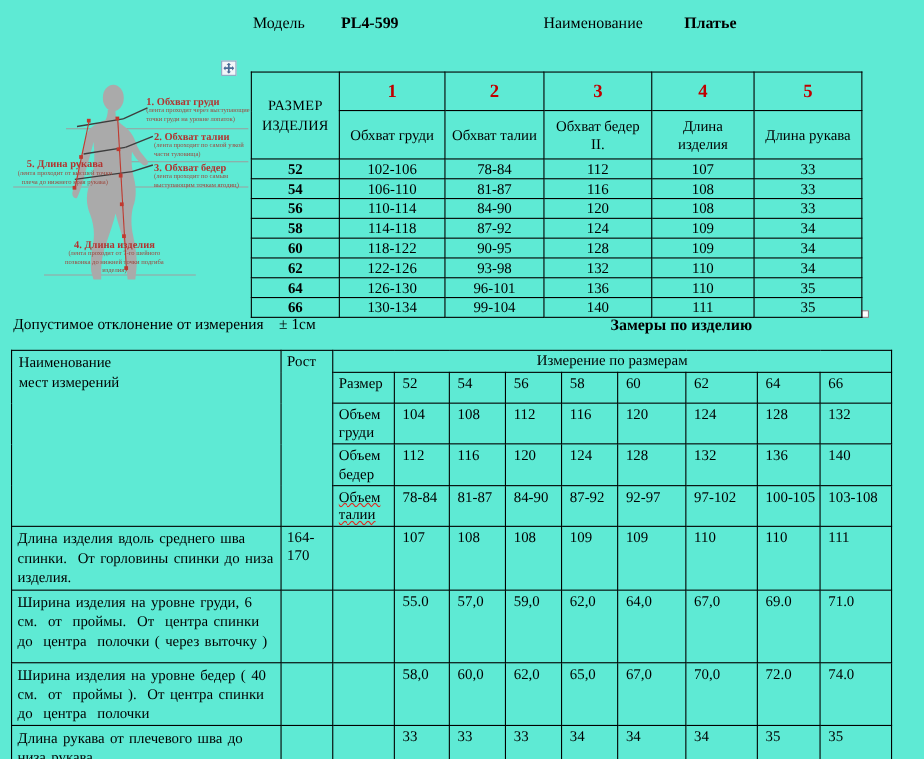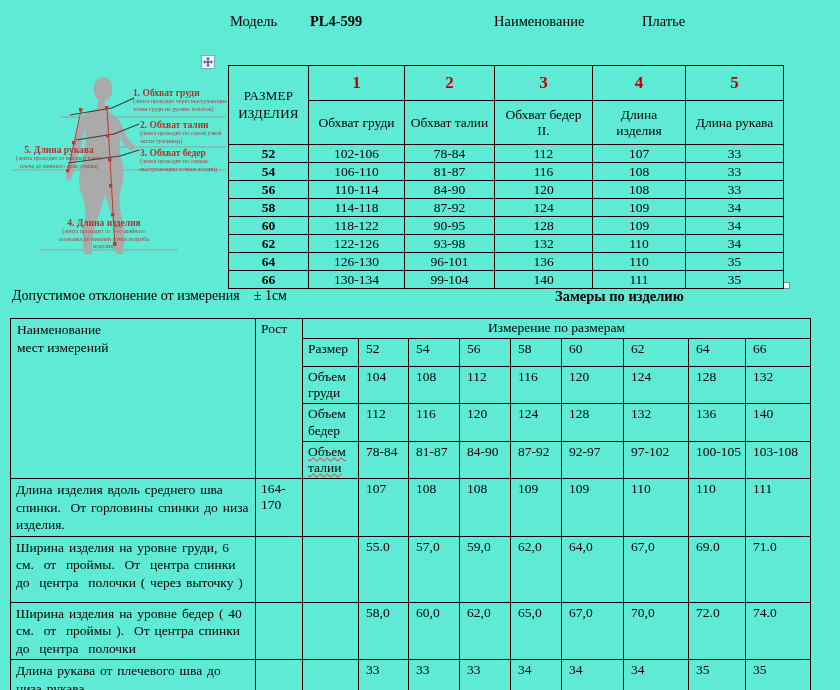--- a/index.html
+++ b/index.html
@@ -4,21 +4,21 @@
 <style>
   html,body{margin:0;padding:0;background:#fff;}
   #page{position:relative;width:840px;height:690px;background:#5eead4;
         font-family:"Liberation Serif","DejaVu Serif",serif;color:#000;overflow:hidden;}
 
   
   .hspan{position:absolute;top:13px;font-size:14.5px;white-space:nowrap;}
   #model-label{left:230px;}
   #model-value{left:310px;font-weight:bold;}
   #name-label{left:494px;}
-  #name-value{left:622px;font-weight:normal;margin-left:20px;}
+  #name-value{left:622px;font-weight:bold;}
 
   
   #figure{position:absolute;left:8px;top:58px;width:218px;height:228px;}
   #figure svg{position:absolute;left:0;top:0;}
   .ann{position:absolute;z-index:2;}
   .ann .t{display:block;font-weight:bold;color:#b23430;font-size:9.5px;line-height:1.1;white-space:nowrap;}
   .ann .d{display:block;color:#9c4b41;font-size:6px;line-height:1.25;}
   #ann-chest{left:125px;top:30px;width:96px;}
   #ann-waist{left:132px;top:62px;width:84px;}
   #ann-hips{left:132px;top:90px;width:92px;}

